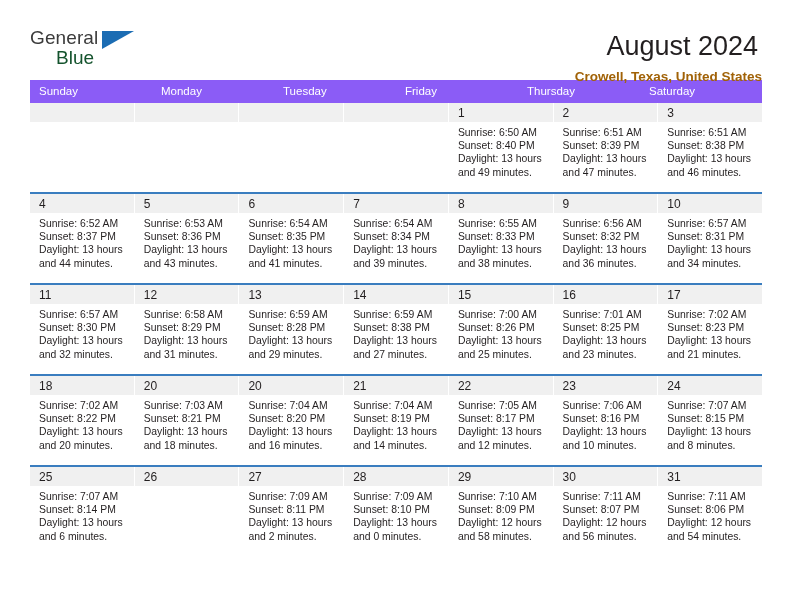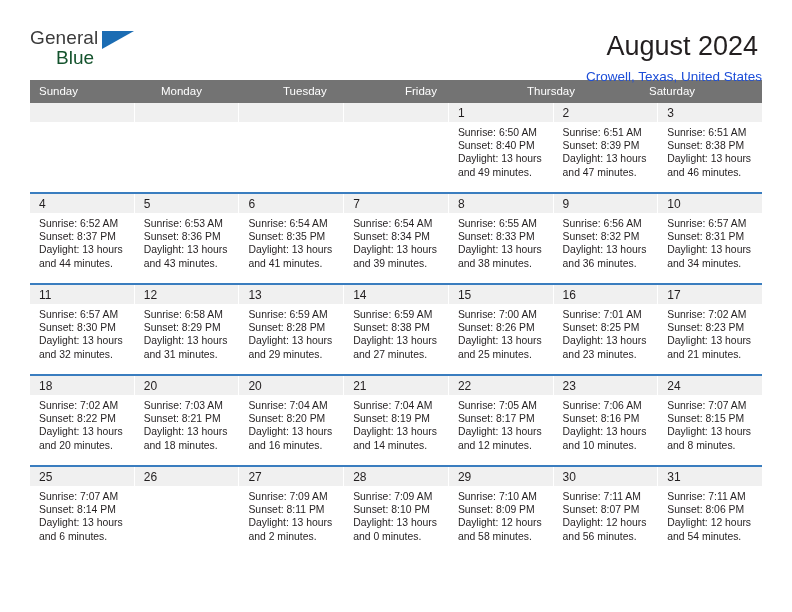--- a/index.html
+++ b/index.html
@@ -65,32 +65,33 @@
   }
   .cal-title {
     font-size: 27px;
     color: #231f20;
     line-height: 1.05;
     font-weight: normal;
     margin: 4px;
   }
   .cal-subtitle {
     font-size: 13.5px;
-    color: #1d4ed8;
+    color: #a16207;
     margin-top: 9px;
+    font-weight: bold;
   }
 
   
   .calendar {
     margin-top: 18px;
     width: 732px;
   }
   .week-head {
     display: flex;
-    background: #737373;
+    background: #8b5cf6;
   }
   .week-head .dow {
     flex: 1 1 0;
     color: #ffffff;
     font-size: 11.5px;
     padding: 5px 0 6px 9px;
     box-sizing: border-box;
   }
 
   .week-row {

